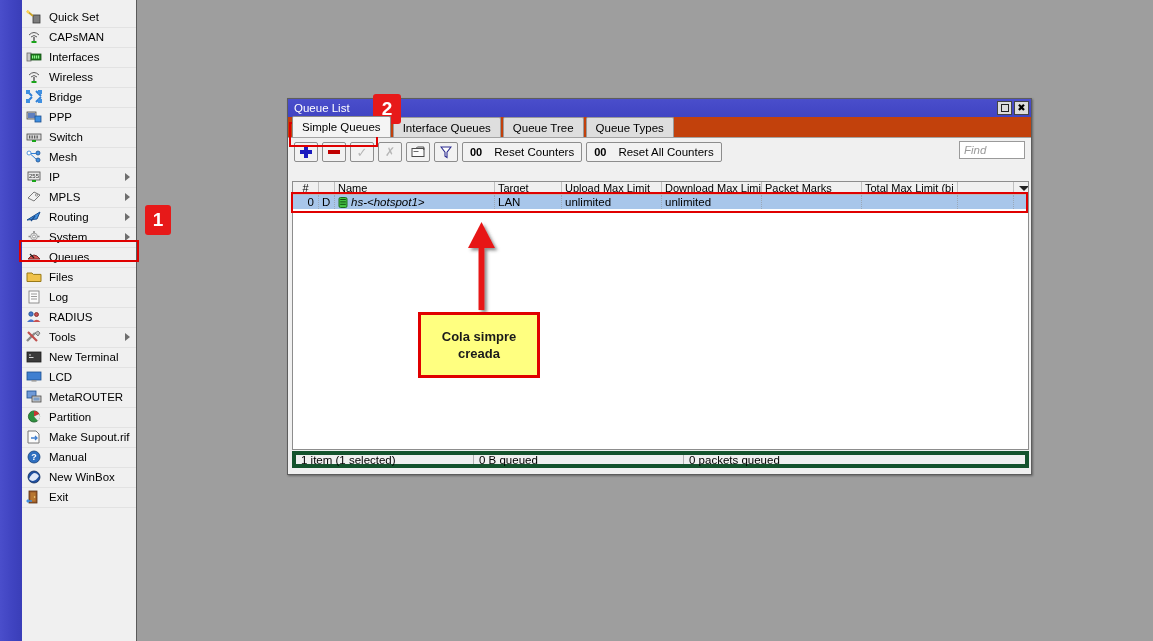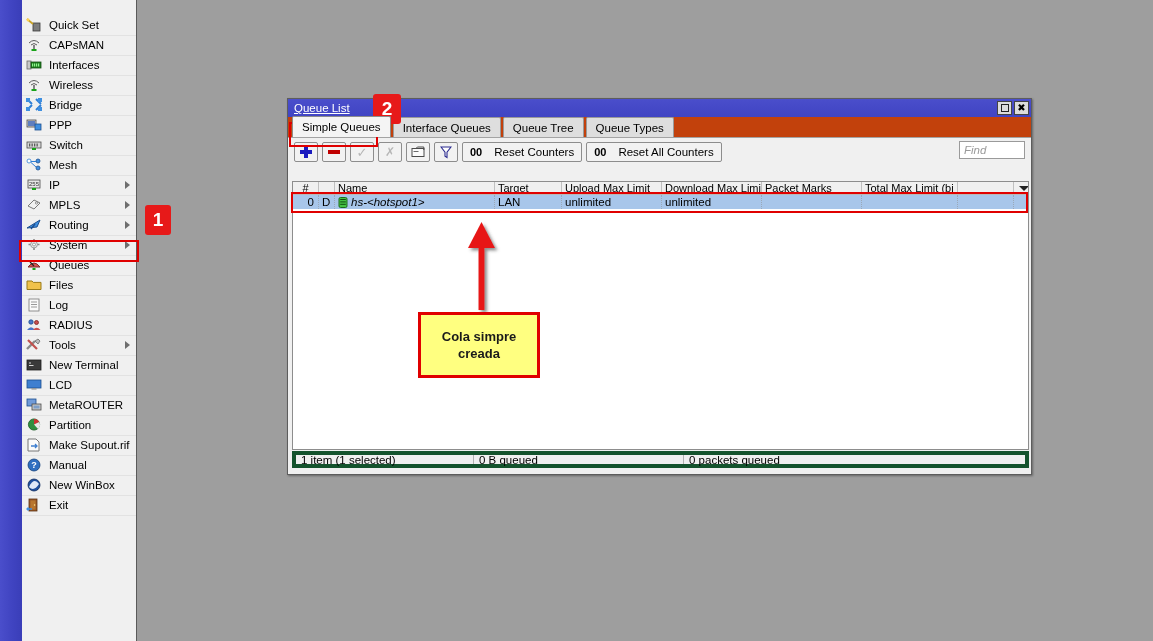--- a/index.html
+++ b/index.html
@@ -37,21 +37,21 @@
     position: relative;
   }
   .menu-item .mi-label { line-height: 1; }
   .menu-item .mi-arrow {
     position: absolute; right: 6px; top: 5px;
     width: 0; height: 0;
     border-left: 5px solid #6e6e6e;
     border-top: 4px solid transparent;
     border-bottom: 4px solid transparent;
   }
-  #menu-list { padding-top: 16px; }
+  #menu-list { padding-top: 8px; }
 
   
   .hl-rect {
     position: absolute;
     border: 2px solid #e00000;
     pointer-events: none;
   }
   .badge {
     position: absolute;
     background: #e71919;
@@ -72,21 +72,21 @@
     border: 1px solid #5d5d5d;
     box-shadow: 1px 1px 2px rgba(0,0,0,.35);
   }
   #titlebar {
     height: 18px;
     background: linear-gradient(to bottom, #4a4ecb, #4044c3);
     display: flex; align-items: center;
     padding-left: 6px;
     color: #fff; font-size: 11.5px;
   }
-  #titlebar .tb-title { flex: 1; text-decoration: underline; }
+  #titlebar .tb-title { flex: 1; }
   .tb-btn {
     width: 15px; height: 14px;
     margin-right: 2px;
     background: #dcdcdc;
     border: 1px solid #444;
     display: flex; align-items: center; justify-content: center;
     font-size: 10px; color: #000; line-height: 1;
     font-family: "Liberation Sans", sans-serif;
   }
   .tb-btn .sq {

